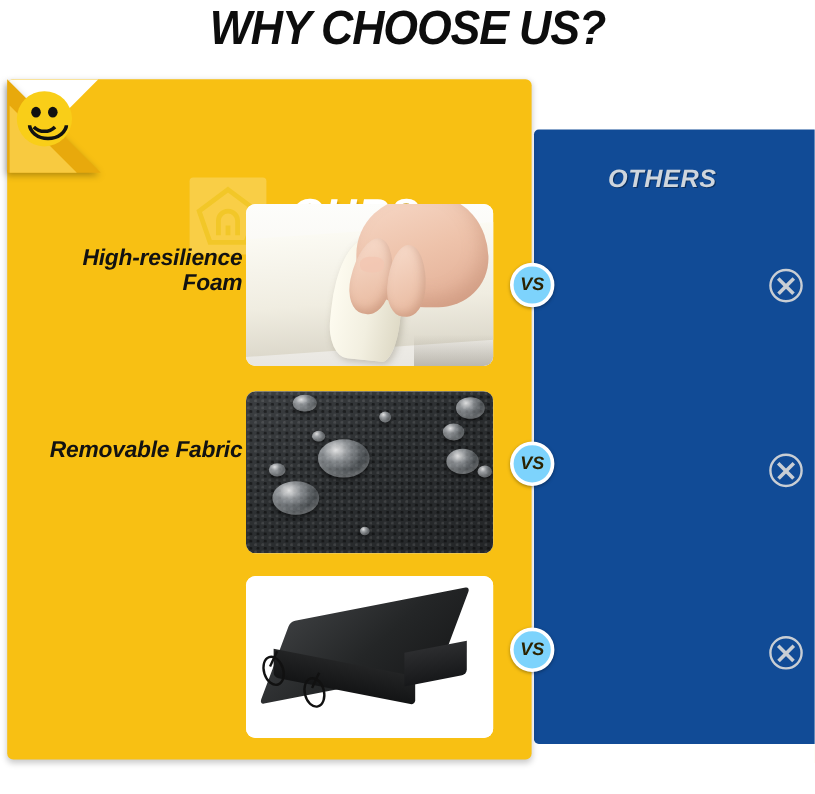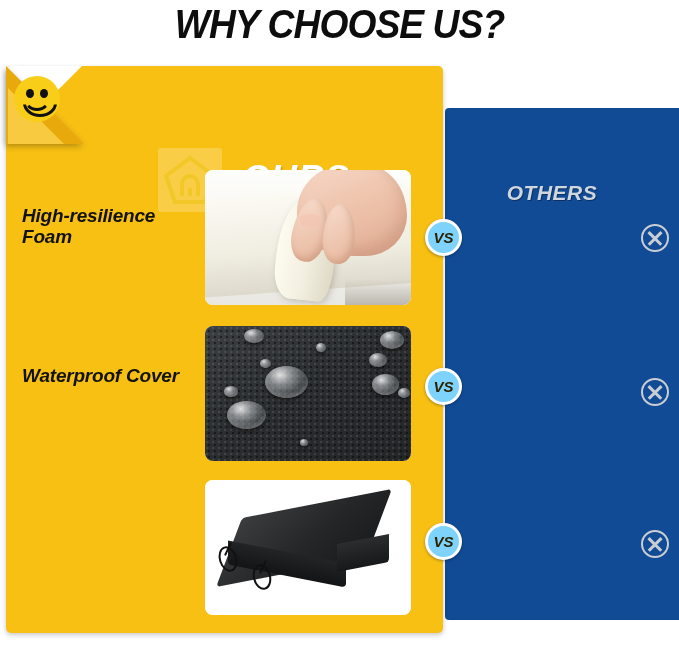--- a/index.html
+++ b/index.html
@@ -29,21 +29,20 @@
     background:#114B96;
     border-radius:4px 0 0 4px;
   }
   .blue-panel .others-head{
     position:absolute; top:30px; left:0; width:214px;
     text-align:center;
     font-size:21px; font-weight:bold; font-style:italic;
     color:#cfd6dd;
     letter-spacing:0.5px;
     text-shadow:1px 1px 0 rgba(0,0,0,.35);
-    margin-top:43px;
   }
 
   
   .yellow-panel{
     position:absolute; left:6px; top:66px;
     width:437px; height:567px;
     background:#F8C013;
     border-radius:5px;
     box-shadow:0 2px 5px rgba(0,0,0,.22);
   }
@@ -118,20 +117,21 @@
     text-shadow:1px 2px 2px rgba(140,90,0,.45);
   }
 
   
   .feat-label{
     position:absolute; left:22px;
     width:180px;
     font-size:19px; font-weight:bold; font-style:italic;
     color:#121212; line-height:1.12;
     letter-spacing:-0.2px;
+    text-align:right;
   }
   .feat-label.r1{ top:205px; }
   .feat-label.r2{ top:365px; }
   .feat-label.r3{ top:518px; }
 
   
   .photo{
     position:absolute;
     width:206px; height:135px;
     border-radius:8px;
@@ -294,21 +294,21 @@
     <div class="curl"></div>
     <div class="curl-hi"></div>
   </div>
   <div class="smiley">
     <div class="eye l"></div>
       <div class="eye r"></div>
     <div class="mouth"></div>
   </div>
 
   <div class="feat-label r1">High-resilience Foam</div>
-  <div class="feat-label r2">Waterproof Cover</div>
+  <div class="feat-label r2">Removable Fabric</div>
 
   <div class="photo ours r1">
     <div class="foam-scene">
       <div class="slab"></div>
       <div class="pinch"></div>
       <div class="hand"></div>
       <div class="finger f1"></div>
       <div class="finger f2"></div>
       <div class="thumbnail"></div>
       <div class="shadow"></div>

